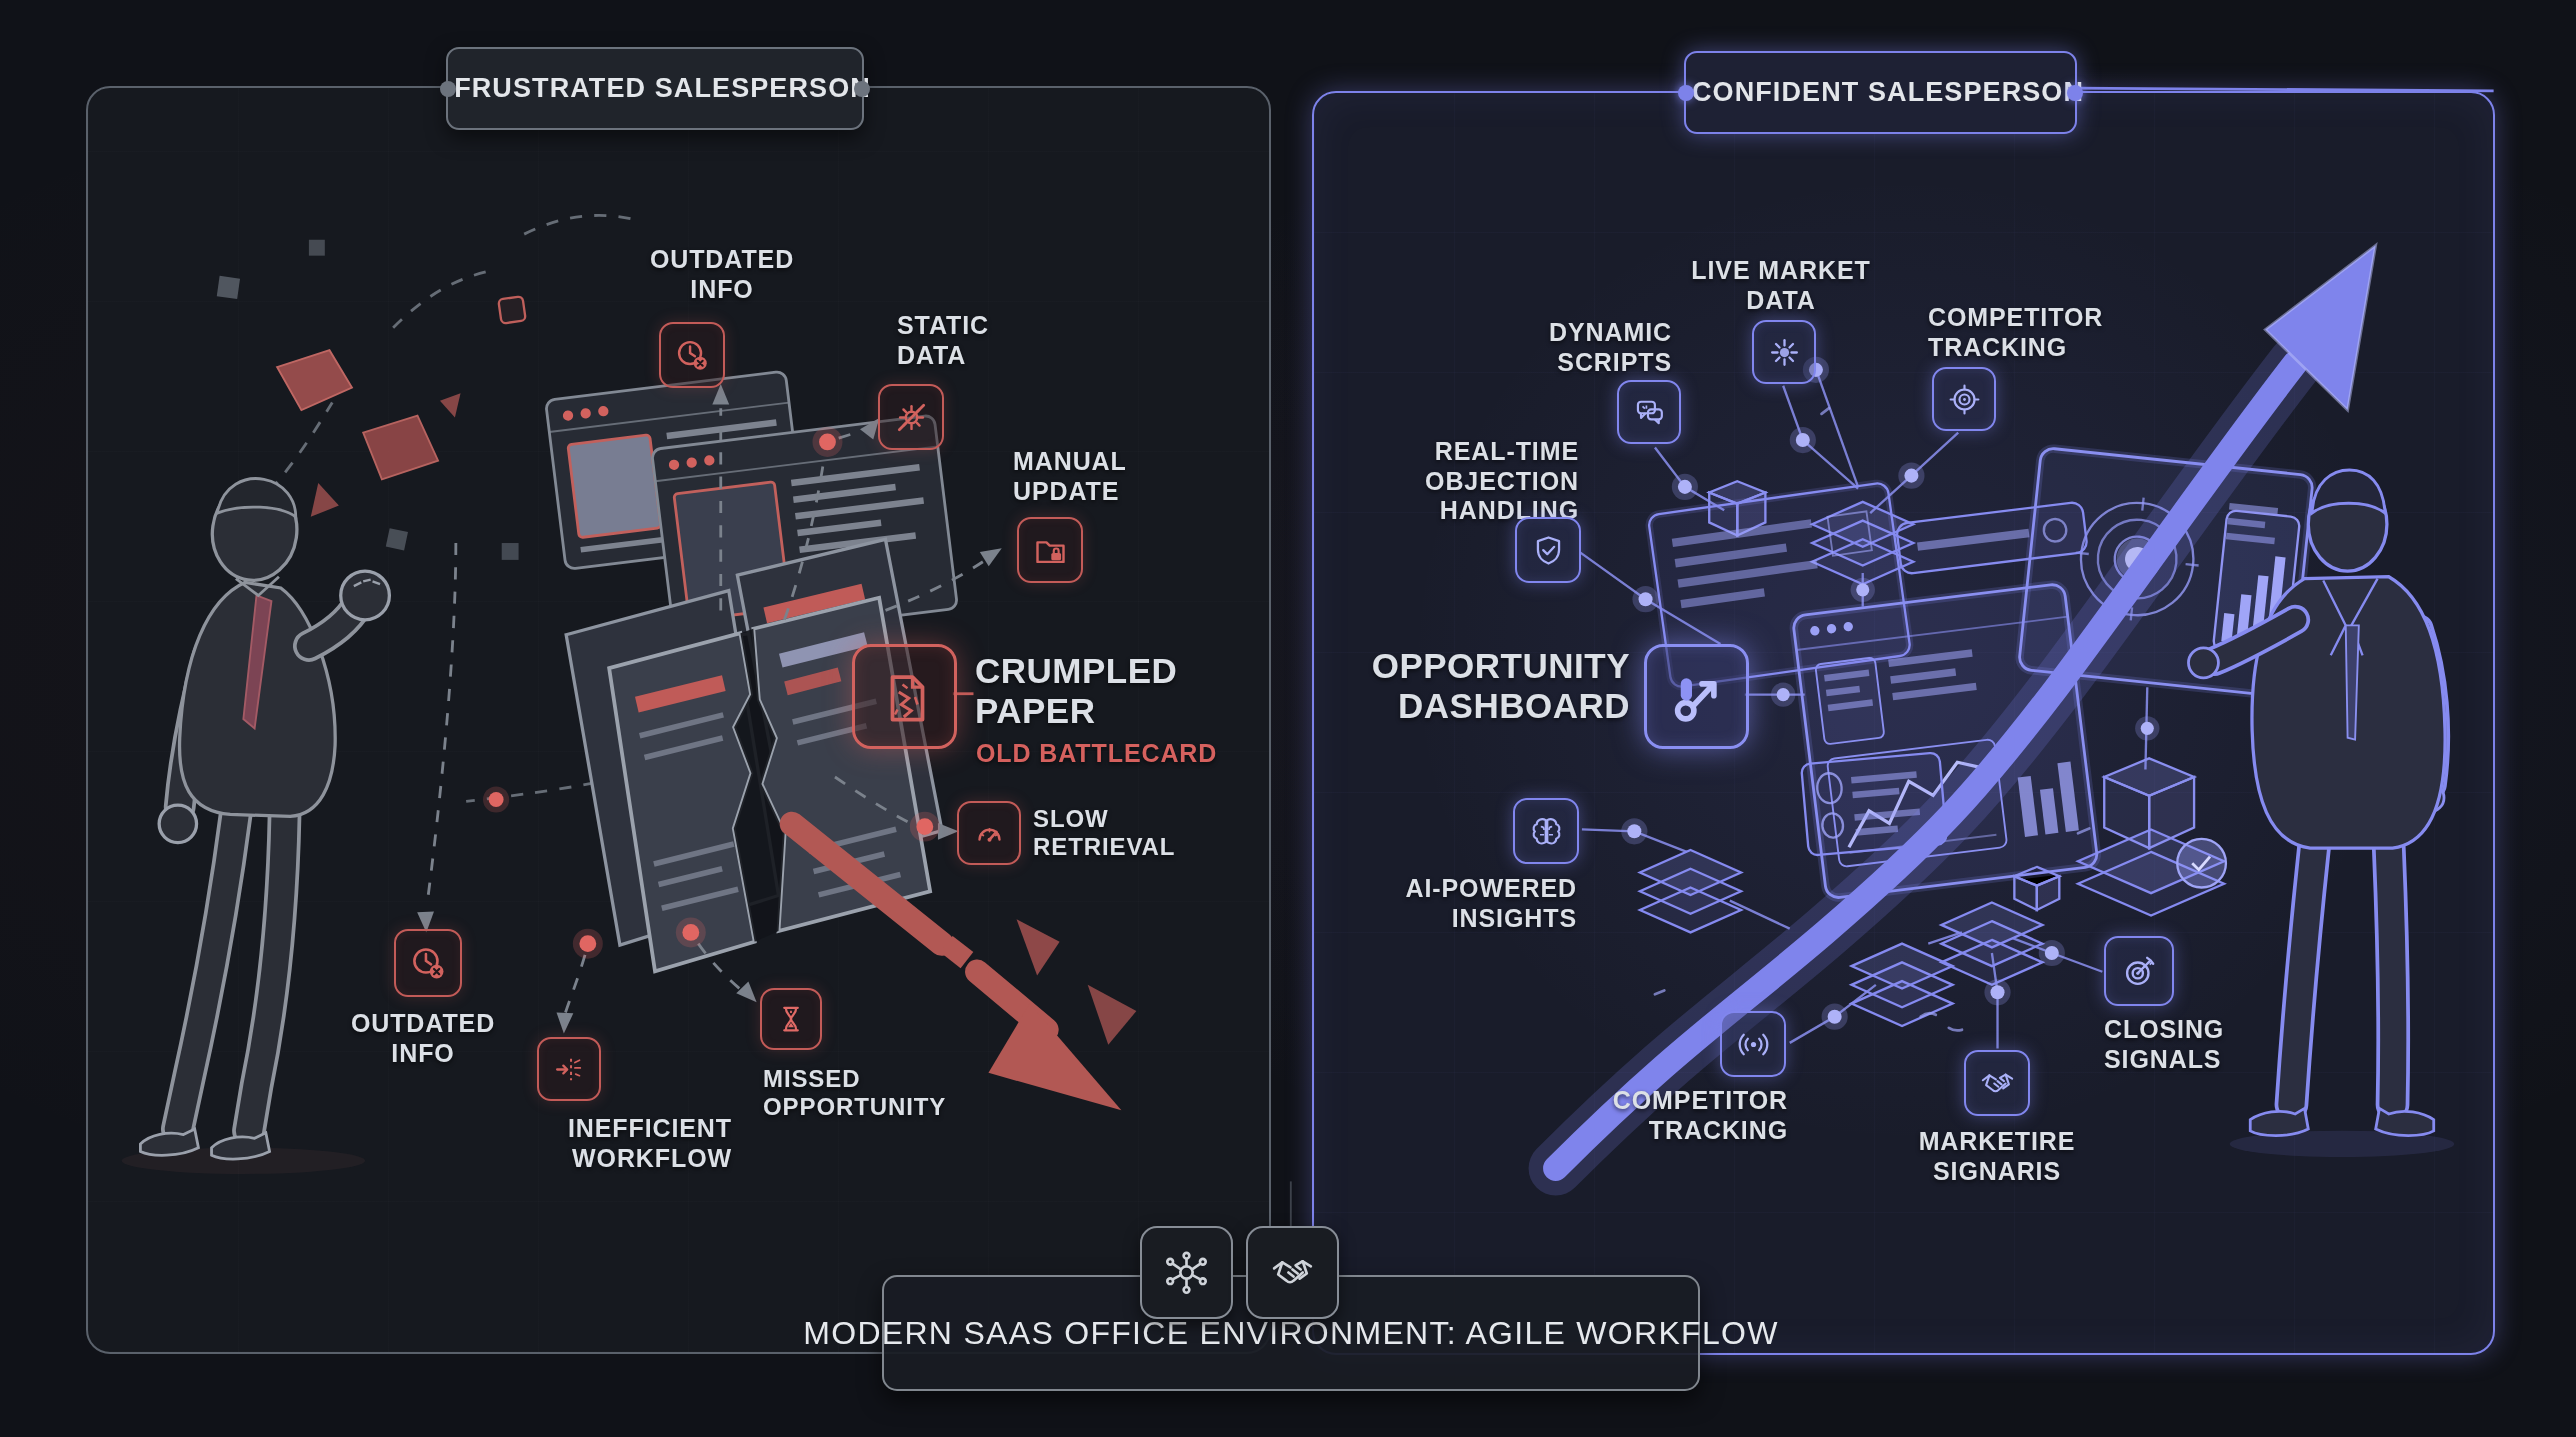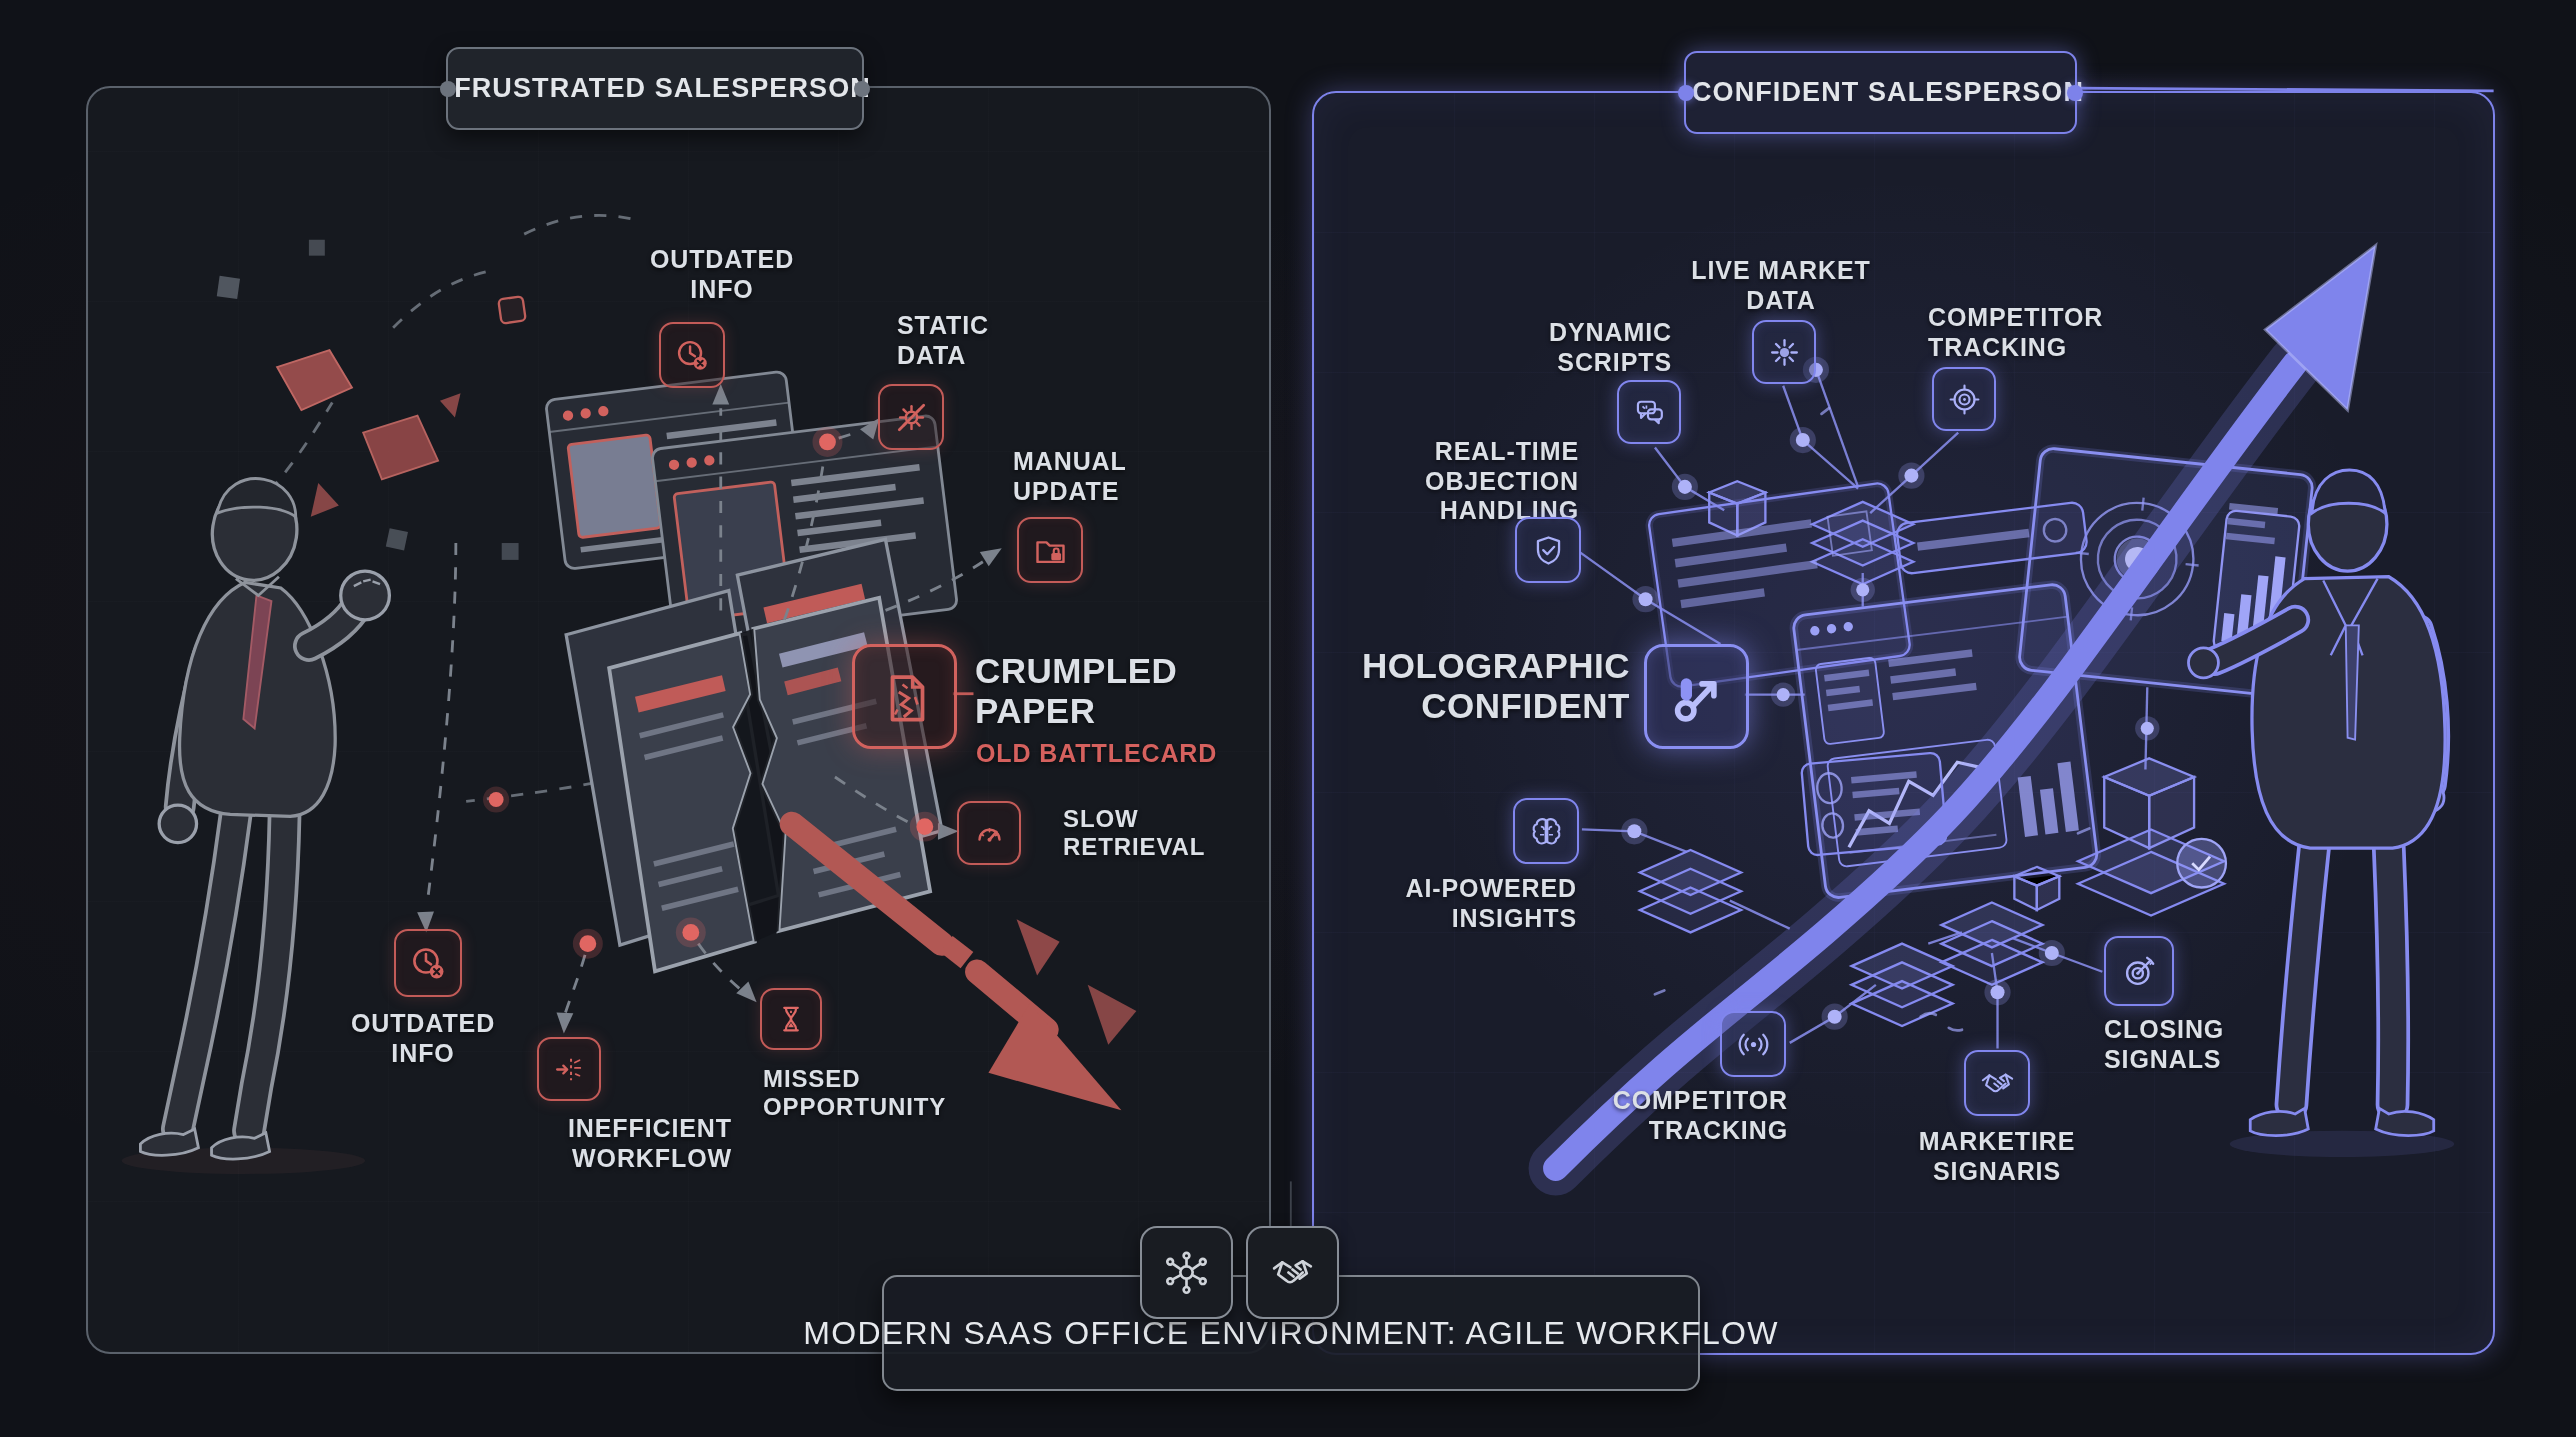--- a/index.html
+++ b/index.html
@@ -465,21 +465,21 @@
   <div class="lbl red" style="left:976px;top:739px;width:271px;">OLD BATTLECARD</div>
 
   <div class="inode red" style="left:957px;top:801px;width:60px;height:60px;">
     <svg viewBox="0 0 48 48" width="37" fill="none" stroke="#d2625e">
       <path d="M11,32 a13,13 0 1 1 26,0" stroke-width="3" stroke-linecap="round"></path>
       <path d="M24,32 L33,22" stroke-width="3.4" stroke-linecap="round"></path>
       <circle cx="24" cy="32" r="2.6" fill="#d2625e" stroke="none"></circle>
       <path d="M13,25 l3,1.5 M24,18 v3.5 M35,25 l-3,1.5" stroke-width="2.4" stroke-linecap="round"></path>
     </svg>
   </div>
-  <div class="lbl s26" style="left:1033px;top:805px;width:159px;margin-left:30px;">SLOW RETRIEVAL</div>
+  <div class="lbl s26" style="left:1033px;top:805px;width:159px;">SLOW RETRIEVAL</div>
 
   <div class="inode red" style="left:394px;top:929px;width:64px;height:64px;">
     <svg viewBox="0 0 48 48" width="41" fill="none">
       <circle cx="21" cy="21" r="13.5" stroke="#d2625e" stroke-width="3"></circle>
       <path d="M21,13 L21,21 L27,25" stroke="#d2625e" stroke-width="3" stroke-linecap="round"></path>
       <circle cx="33.5" cy="33.5" r="8" fill="#d2625e"></circle>
       <path d="M30.5,30.5 L36.5,36.5 M36.5,30.5 L30.5,36.5" stroke="#22161a" stroke-width="2.6" stroke-linecap="round"></path>
     </svg>
   </div>
   <div class="lbl c" style="left:348px;top:1009px;width:150px;">OUTDATED INFO</div>
@@ -557,21 +557,21 @@
   </div>
 
   <div class="lbl r" style="left:1387px;top:437px;width:192px;">REAL-TIME OBJECTION HANDLING</div>
   <div class="inode purple" style="left:1515px;top:517px;width:62px;height:62px;">
     <svg viewBox="0 0 48 48" width="39" fill="none" stroke="#aab0f8" stroke-width="2.8">
       <path d="M24,8 L37,12.5 V23 C37,31.5 31,37.5 24,40 C17,37.5 11,31.5 11,23 V12.5 Z" stroke-linejoin="round"></path>
       <path d="M17.5,23.5 L22.5,28.5 L31,19.5" stroke-linecap="round" stroke-linejoin="round"></path>
     </svg>
   </div>
 
-  <div class="lbl big r" style="left:1344px;top:646px;width:286px;">HOLOGRAPHIC CONFIDENT</div>
+  <div class="lbl big r" style="left:1344px;top:646px;width:286px;">OPPORTUNITY DASHBOARD</div>
   <div class="inode purpleglow" style="left:1644px;top:644px;width:99px;height:99px;">
     <svg viewBox="0 0 48 48" width="60">
       <circle cx="15" cy="35" r="6.5" fill="none" stroke="#b9befb" stroke-width="4.5"></circle>
       <rect x="11" y="9" width="9" height="18" rx="4.5" fill="#8d92f4"></rect>
       <path d="M21,31 L36,15" stroke="#b9befb" stroke-width="4.5" stroke-linecap="round" fill="none"></path>
       <path d="M28,13.5 L37.5,13.5 L37.5,23" fill="none" stroke="#b9befb" stroke-width="4.5" stroke-linecap="round" stroke-linejoin="round"></path>
     </svg>
   </div>
 
   <div class="inode purple" style="left:1513px;top:798px;width:62px;height:62px;">

